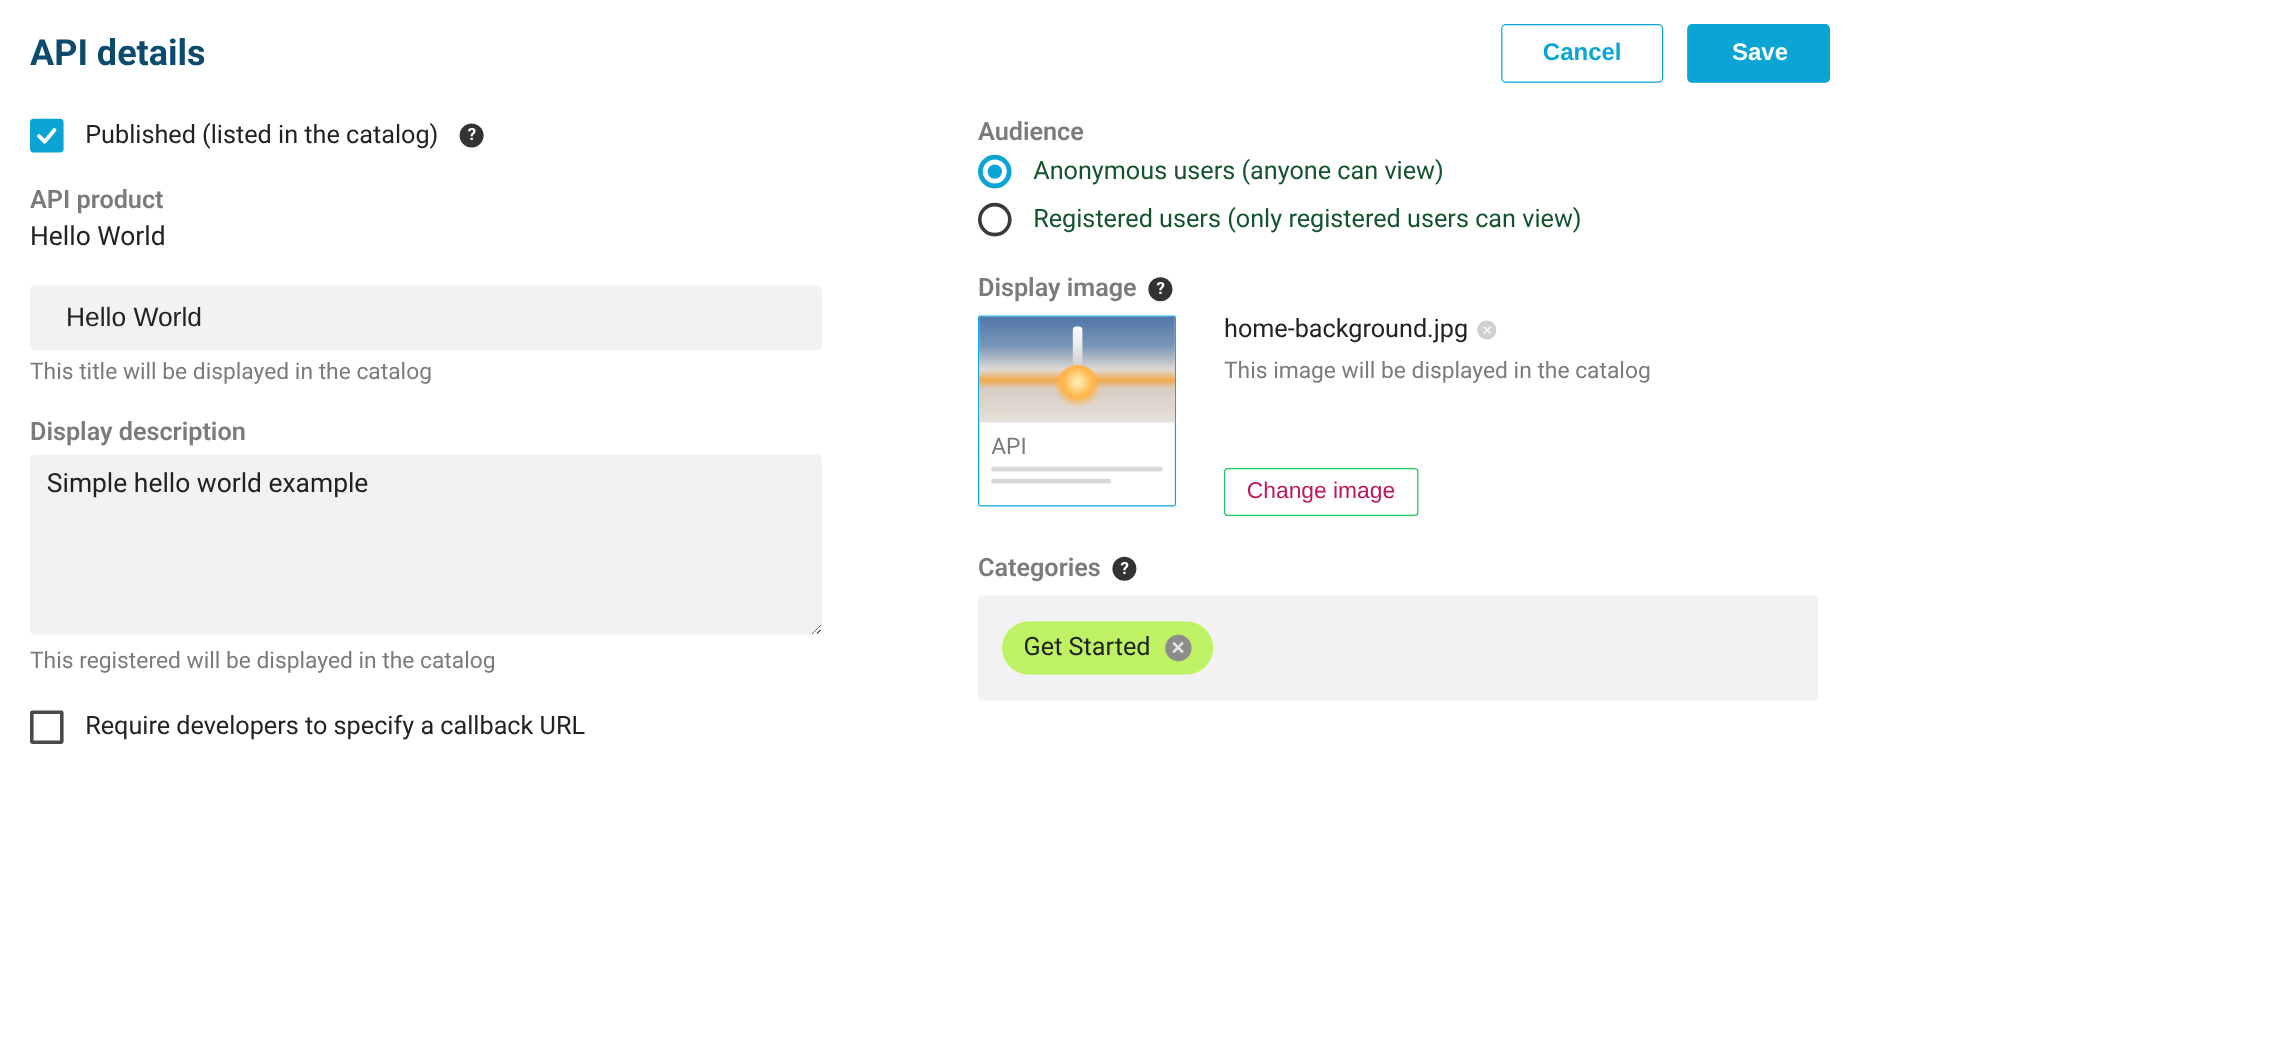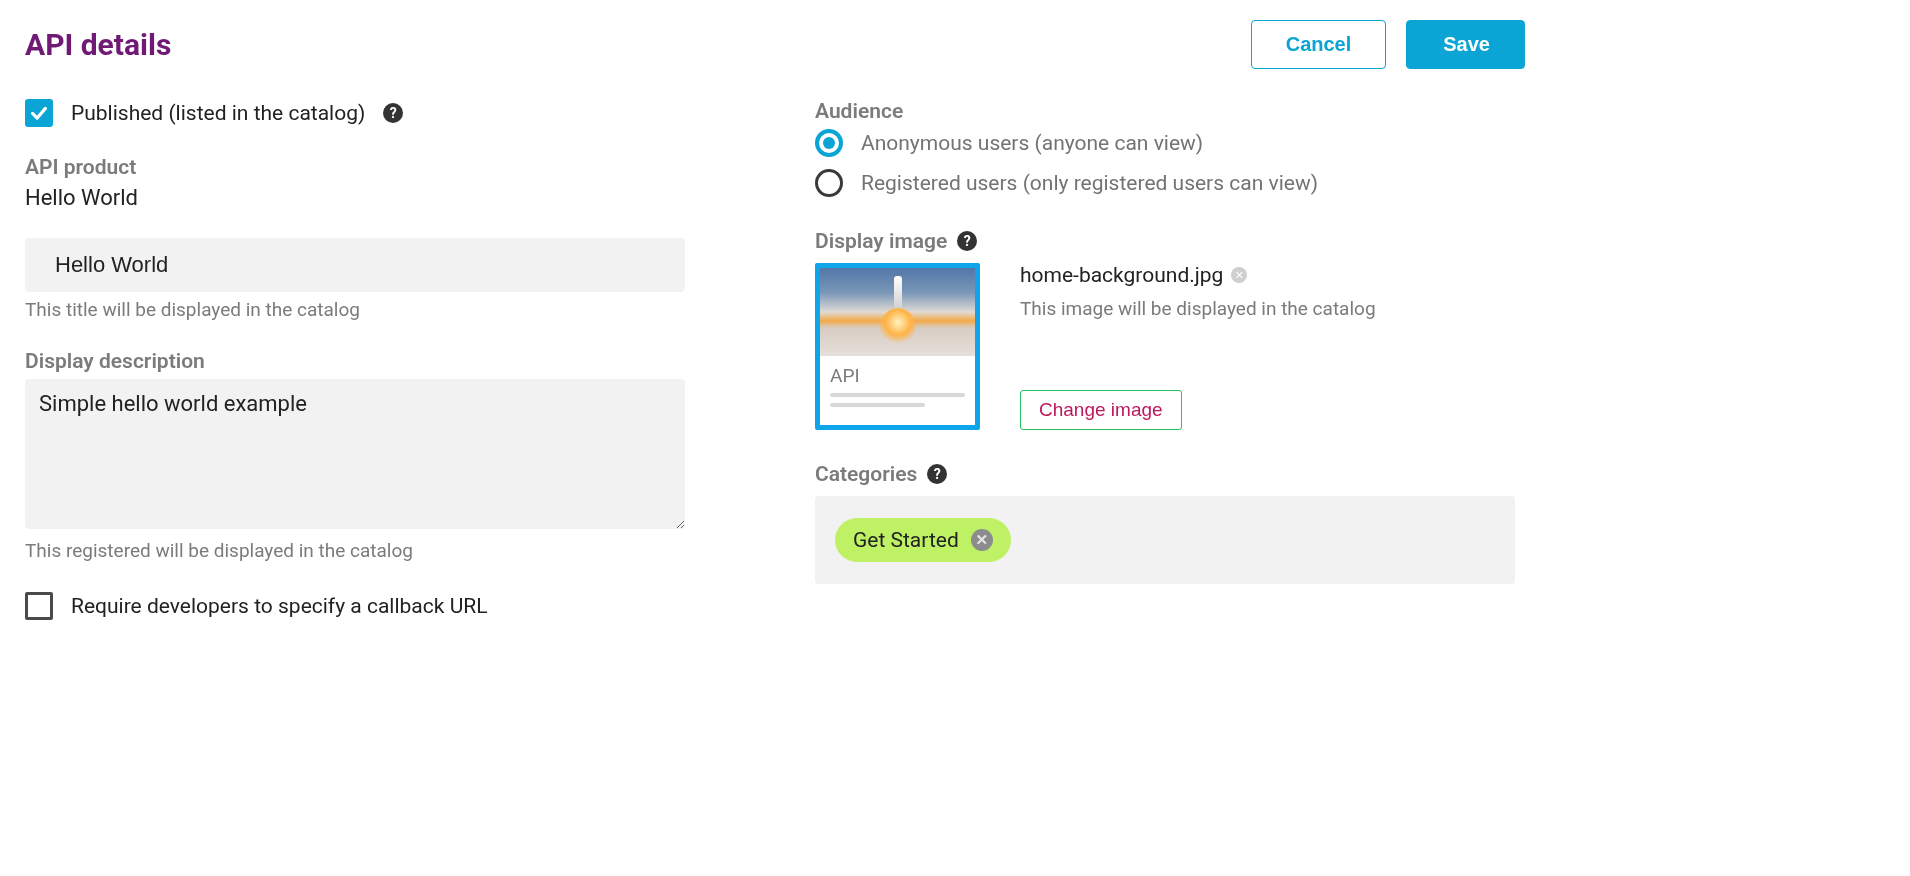--- a/index.html
+++ b/index.html
@@ -14,21 +14,21 @@
     display: flex;
     justify-content: space-between;
     align-items: center;
     padding-top: 20px;
     margin-bottom: 30px;
   }
   h1 {
     font-size: 30px;
     font-weight: 700;
     margin: 0;
-    color: #701a75;
+    color: #0c4a6e;
   }
   .actions {
     display: flex;
     gap: 20px;
   }
   .btn {
     font-size: 20px;
     font-weight: 600;
     padding: 12px 34px;
     border-radius: 4px;
@@ -130,21 +130,21 @@
     font-size: 14px;
     font-weight: 700;
     cursor: default;
     flex-shrink: 0;
   }
   .radio-row {
     display: flex;
     align-items: center;
     gap: 18px;
     font-size: 21px;
-    color: #737373;
+    color: #14532d;
     margin-bottom: 12px;
     cursor: pointer;
   }
   .radio {
     width: 28px; height: 28px;
     border-radius: 50%;
     display: inline-flex;
     align-items: center;
     justify-content: center;
     flex-shrink: 0;
@@ -163,21 +163,21 @@
   }
   .section-gap { margin-top: 32px; }
   .image-block {
     display: flex;
     gap: 40px;
     align-items: flex-start;
     margin-top: 10px;
   }
   .image-card {
     width: 165px;
-    border: 5px solid #0ea5e9;
+    border: 1px solid #0ea5e9;
     border-radius: 2px;
     background: #fff;
   }
   .image-thumb {
     width: 100%;
     height: 88px;
     background: linear-gradient(180deg, #5276a8 0%, #7a97b8 28%, #e0dad4 50%, #f2a94a 60%, #d8ccc2 68%, #e5e0da 100%);
     position: relative;
     overflow: hidden;
   }

